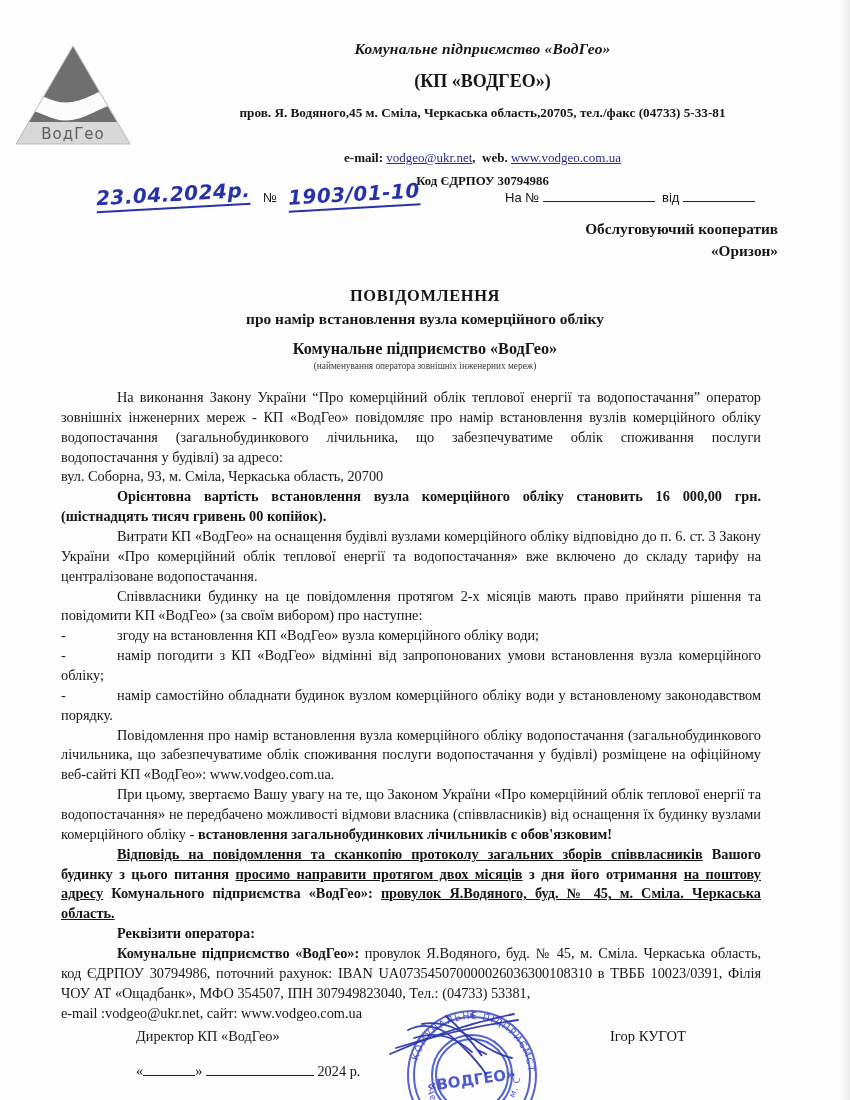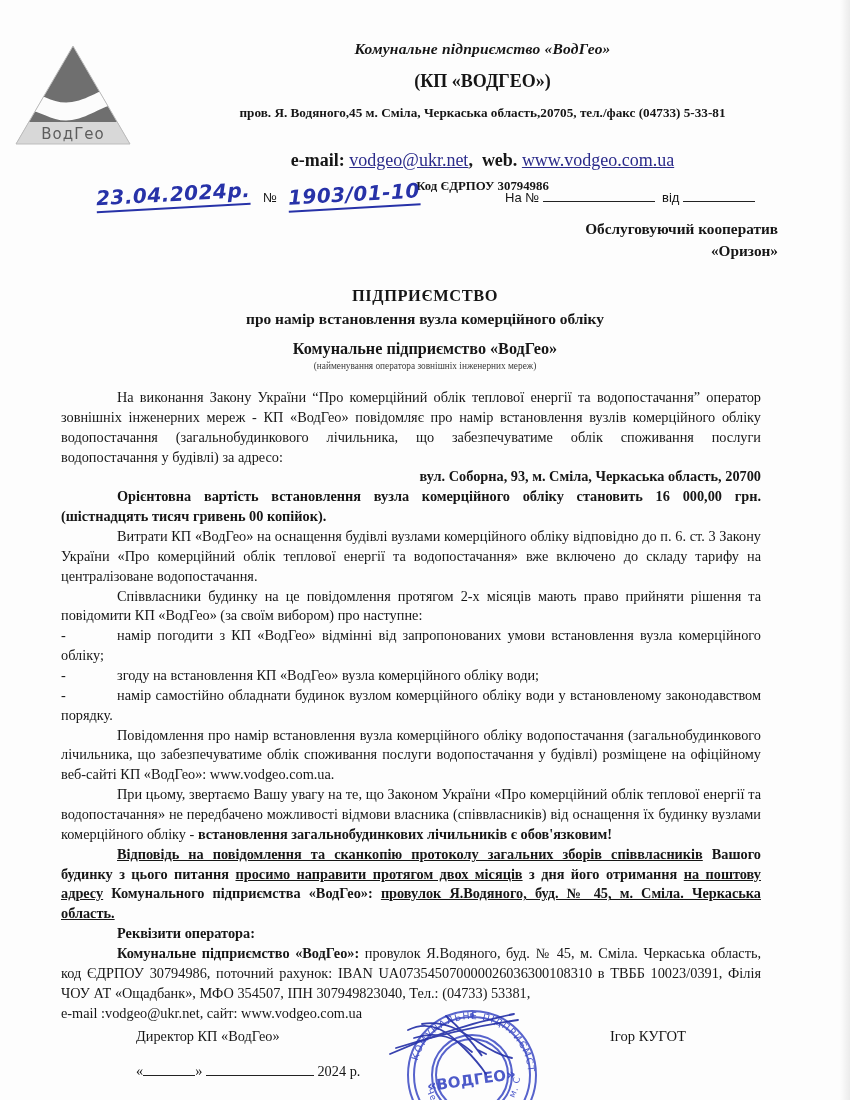--- a/index.html
+++ b/index.html
@@ -62,21 +62,21 @@
     font-size: 18px;
     margin-bottom: 13px;
   }
   .org-line3 {
     font-weight: bold;
     font-size: 13.2px;
     margin-bottom: 29px;
   }
   .org-line4 {
     font-weight: bold;
-    font-size: 18px;
+    font-size: 13px;
     margin-bottom: 8px;
   }
   .org-line4 a, .org-line4 .link {
     color: #2a2a8a;
     text-decoration: underline;
     font-weight: normal;
   }
   .org-line5 {
     font-weight: bold;
     font-size: 12.8px;
@@ -184,22 +184,22 @@
     text-align: justify;
     text-justify: inter-word;
   }
   .body p {
     margin: 0 0 0 0;
     text-indent: 56px;
   }
   .p-noindent { text-indent: 0 !important; }
   .p-center {
     text-indent: 0 !important;
-    text-align: right;
-    font-weight: bold;
+    text-align: left;
+    font-weight: normal;
   }
   .bullet {
     text-indent: 0 !important;
     padding-left: 0;
     text-align: justify;
   }
   .bullet .dash {
     display: inline-block;
     width: 56px;
     text-indent: 0;
@@ -303,44 +303,44 @@
       <span class="rule rule-short"></span>
     </span>
   </div>
 
   <div class="addressee">
     <div>Обслуговуючий кооператив</div>
     <div>«Оризон»</div>
   </div>
 
   <div class="title-block">
-    <div class="title-main">ПІДПРИЄМСТВО</div>
+    <div class="title-main">ПОВІДОМЛЕННЯ</div>
     <div class="title-sub">про намір встановлення вузла комерційного обліку</div>
     <div class="title-org">Комунальне підприємство «ВодГео»</div>
     <div class="title-note">(найменування оператора зовнішніх інженерних мереж)</div>
   </div>
 
   <div class="body">
 
     <p>На виконання Закону України “Про комерційний облік теплової енергії та водопостачання” оператор зовнішніх інженерних мереж - КП «ВодГео» повідомляє про намір встановлення вузлів комерційного обліку водопостачання (загальнобудинкового   лічильника, що забезпечуватиме облік споживання послуги водопостачання у будівлі) за адресо:</p>
 
     <p class="p-center">вул. Соборна, 93, м. Сміла, Черкаська область, 20700</p>
 
     <p class="b">Орієнтовна вартість встановлення вузла комерційного обліку становить   16 000,00  грн. (шістнадцять тисяч гривень 00 копійок).</p>
 
     <p>Витрати КП «ВодГео» на оснащення будівлі вузлами комерційного обліку відповідно до п. 6. ст. 3 Закону України «Про комерційний облік теплової енергії та водопостачання» вже включено до складу тарифу на централізоване водопостачання.</p>
 
     <p>Співвласники будинку на це повідомлення протягом 2-х місяців мають право прийняти рішення та повідомити КП «ВодГео» (за своїм вибором) про наступне:</p>
 
     <p class="bullet">
+      <span class="dash">-</span><span>згоду на встановлення КП «ВодГео» вузла комерційного обліку води;</span>
+    </p>
+
+    <p class="bullet">
       <span class="dash">-</span><span>намір погодити з КП «ВодГео» відмінні від запропонованих умови встановлення вузла комерційного обліку;</span>
-    </p>
-
-    <p class="bullet">
-      <span class="dash">-</span><span>згоду на встановлення КП «ВодГео» вузла комерційного обліку води;</span>
     </p>
 
     <p class="bullet">
       <span class="dash">-</span><span>намір самостійно обладнати будинок вузлом комерційного обліку води у встановленому законодавством порядку.</span>
     </p>
 
     <p>Повідомлення про намір встановлення вузла комерційного обліку водопостачання (загальнобудинкового  лічильника, що забезпечуватиме облік споживання послуги водопостачання у будівлі) розміщене на офіційному веб-сайті КП «ВодГео»: www.vodgeo.com.ua.</p>
 
     <p><span>При цьому, звертаємо Вашу увагу на те, що Законом України «Про комерційний облік теплової енергії та водопостачання» не передбачено можливості відмови власника (співвласників) від оснащення їх будинку вузлами комерційного обліку - </span><b>встановлення загальнобудинкових лічильників є обов'язковим!</b></p>
 

